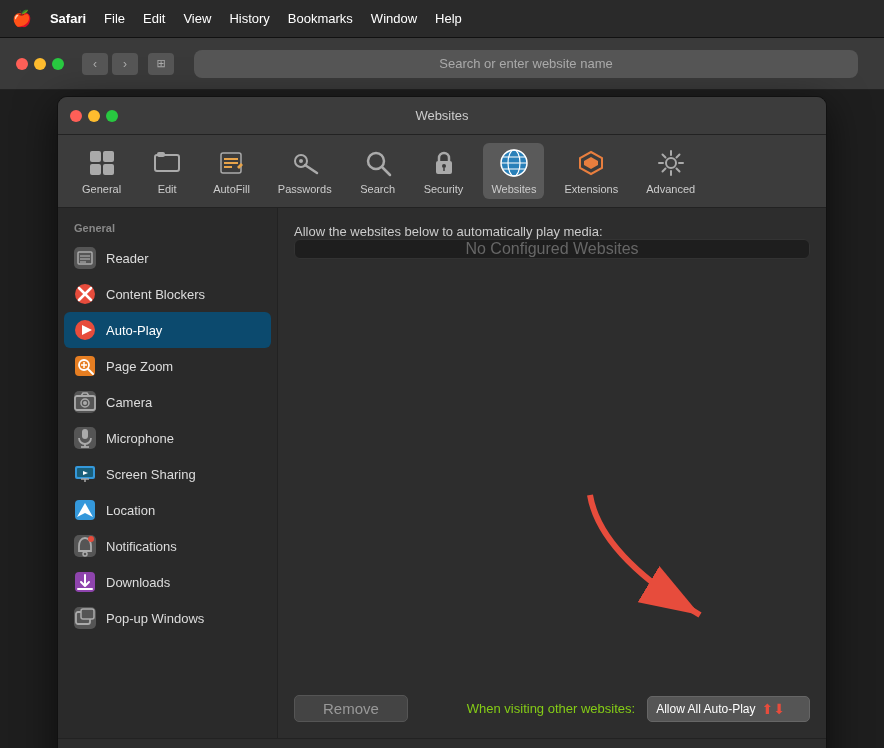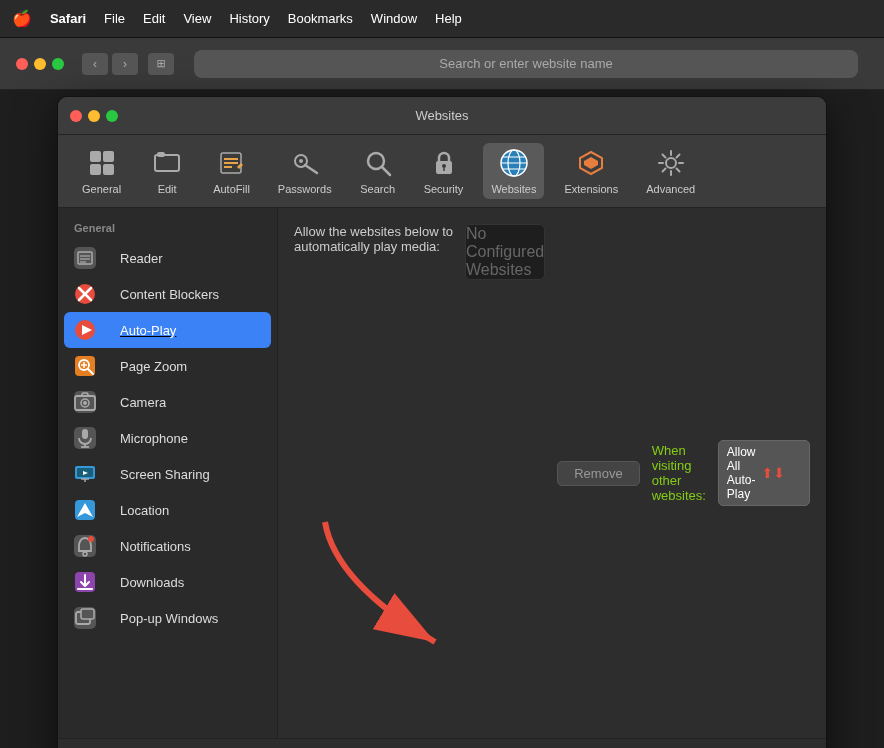--- a/index.html
+++ b/index.html
@@ -188,31 +188,30 @@
     .sidebar-section-label {
       color: #888;
       font-size: 11px;
       font-weight: 600;
       padding: 4px 16px 6px;
       text-transform: none;
     }
     .sidebar-item {
       display: flex;
       align-items: center;
-      gap: 24px;
+      gap: 10px;
       padding: 7px 16px;
       cursor: pointer;
       border-radius: 0;
     }
     .sidebar-item.active {
-      background: #3b82f6;
+      background: #0c4a6e;
       border-radius: 6px;
       margin: 0 6px;
       padding: 7px 10px;
-      text-decoration: underline;
     }
     .sidebar-item.active .sidebar-label {
       color: #fff;
     }
     .sidebar-icon {
       width: 22px;
       height: 22px;
       border-radius: 5px;
       display: flex;
       align-items: center;
@@ -223,21 +222,21 @@
     .sidebar-label {
       color: #ddd;
       font-size: 13px;
     }
 
     
     .content-panel {
       flex: 1;
       padding: 16px;
       display: flex;
-      gap: 12px;
+      flex-direction: column;
     }
     .content-description {
       color: #ccc;
       font-size: 13px;
     }
     .websites-list {
       flex: 1;
       background: #1e1e1e;
       border: 1px solid #333;
       border-radius: 6px;
@@ -252,22 +251,22 @@
     .bottom-bar {
       display: flex;
       align-items: center;
       gap: 12px;
     }
     .remove-btn {
       background: #444;
       border: 1px solid #555;
       border-radius: 5px;
       color: #999;
-      padding: 4px 16px;
-      font-size: 13px;
+      padding: 4px 28px;
+      font-size: 15px;
       cursor: pointer;
     }
     .visiting-label {
       color: #84cc16;
       font-size: 13px;
       margin-left: auto;
     }
     .dropdown {
       background: #555;
       border: 1px solid #666;

